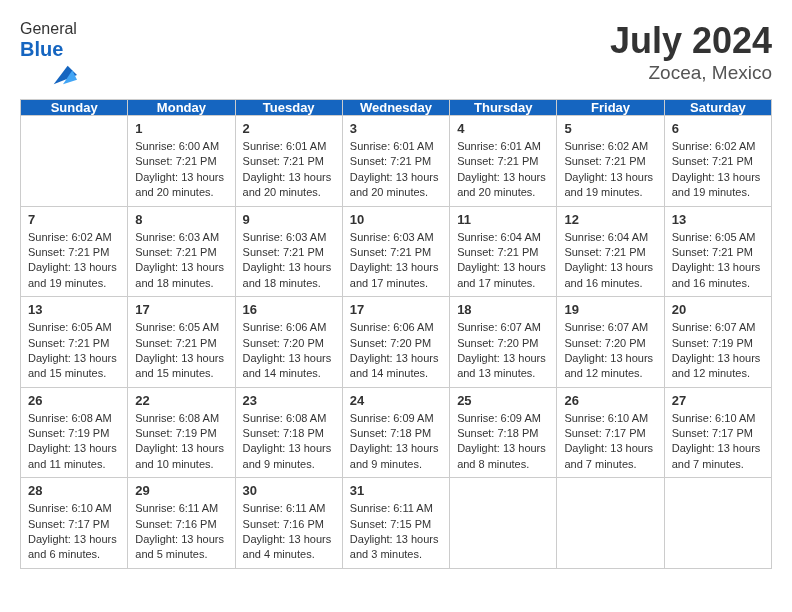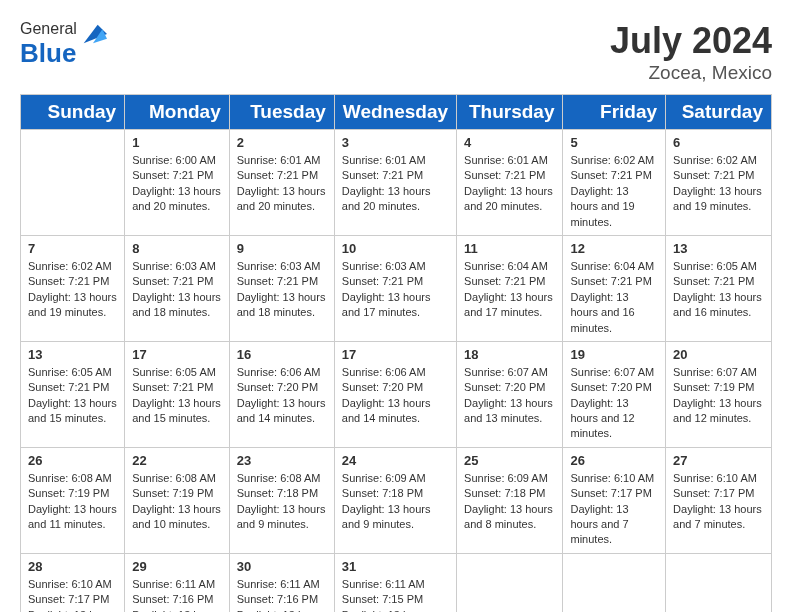--- a/index.html
+++ b/index.html
@@ -40,24 +40,24 @@
       color: #555;
     }
     .calendar {
       width: 100%;
       border-collapse: collapse;
       border: 1px solid #ccc;
     }
     .calendar th {
       background-color: #1565c0;
       color: #fff;
-      font-size: 19px;
+      font-size: 13px;
       font-weight: bold;
-      text-align: right;
-      padding: 6px 8px;
+      text-align: center;
+      padding: 0 8px;
       border: 1px solid #ccc;
     }
     .calendar td {
       vertical-align: top;
       border: 1px solid #ccc;
       padding: 5px 7px;
       width: 107px;
       min-height: 80px;
       font-size: 11px;
       color: #333;
@@ -78,24 +78,24 @@
     }
     tr:nth-child(even) td { background: #fff; }
     tr:nth-child(odd) td { background: #fff; }
   </style>
 </head>
 <body>
 
 <div class="header">
   <div class="logo">
     <div>
-      <div style="display:flex; align-items:flex-start;">
+      <div style="display:flex; align-items:flex-end;flex-direction:column;">
         <div>
           <span class="logo-general">General</span><br>
-          <span class="logo-blue" style="font-size:26px; font-weight:bold; color:#1565c0;">Blue</span>
+          <span class="logo-blue" style="font-size:20px; font-weight:bold; color:#1565c0;">Blue</span>
         </div>
         <svg class="logo-icon" viewBox="0 0 30 30" xmlns="http://www.w3.org/2000/svg">
           <polygon points="5,25 20,5 30,15" fill="#1565c0"></polygon>
           <polygon points="15,25 25,10 30,20" fill="#42a5f5"></polygon>
         </svg>
       </div>
     </div>
   </div>
   <div class="title-block">
     <div class="month-title">July 2024</div>

